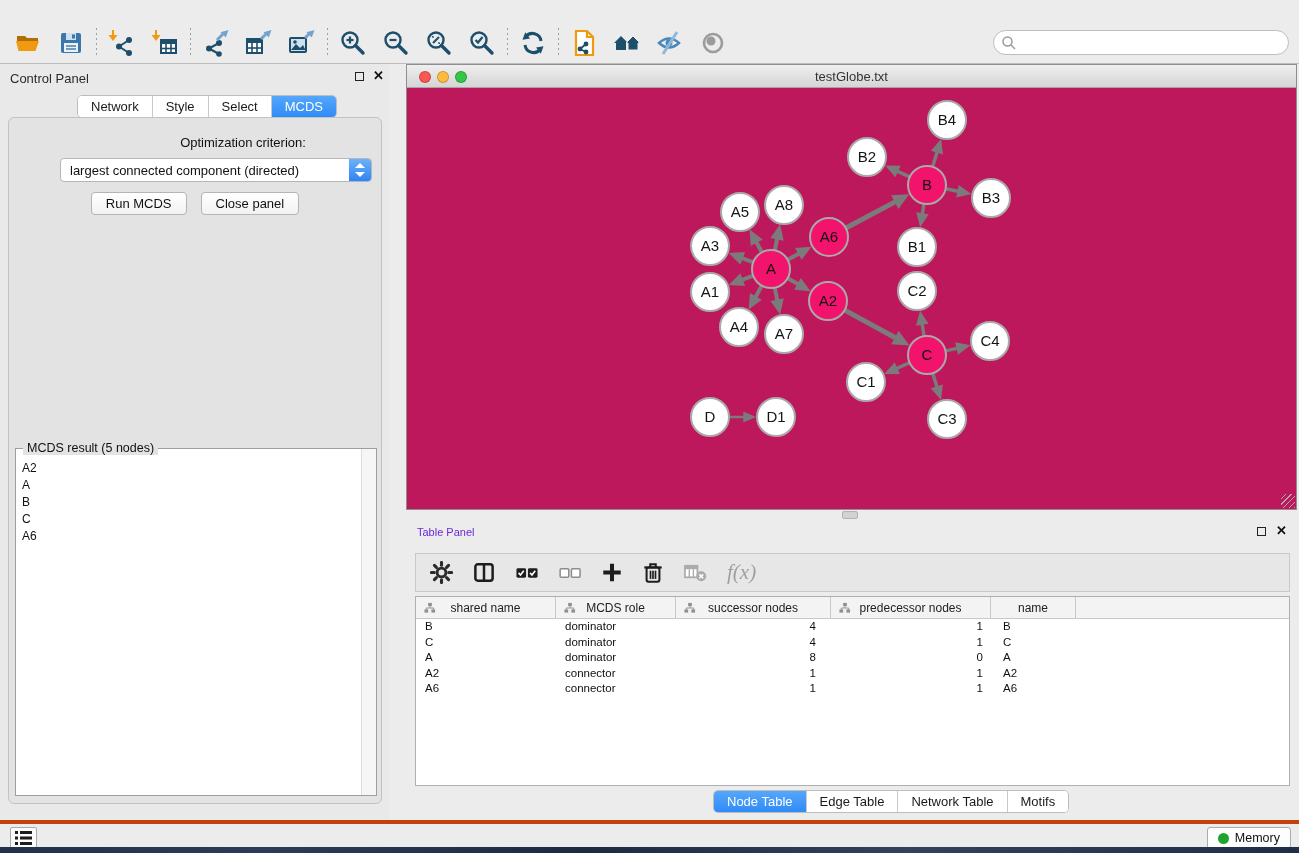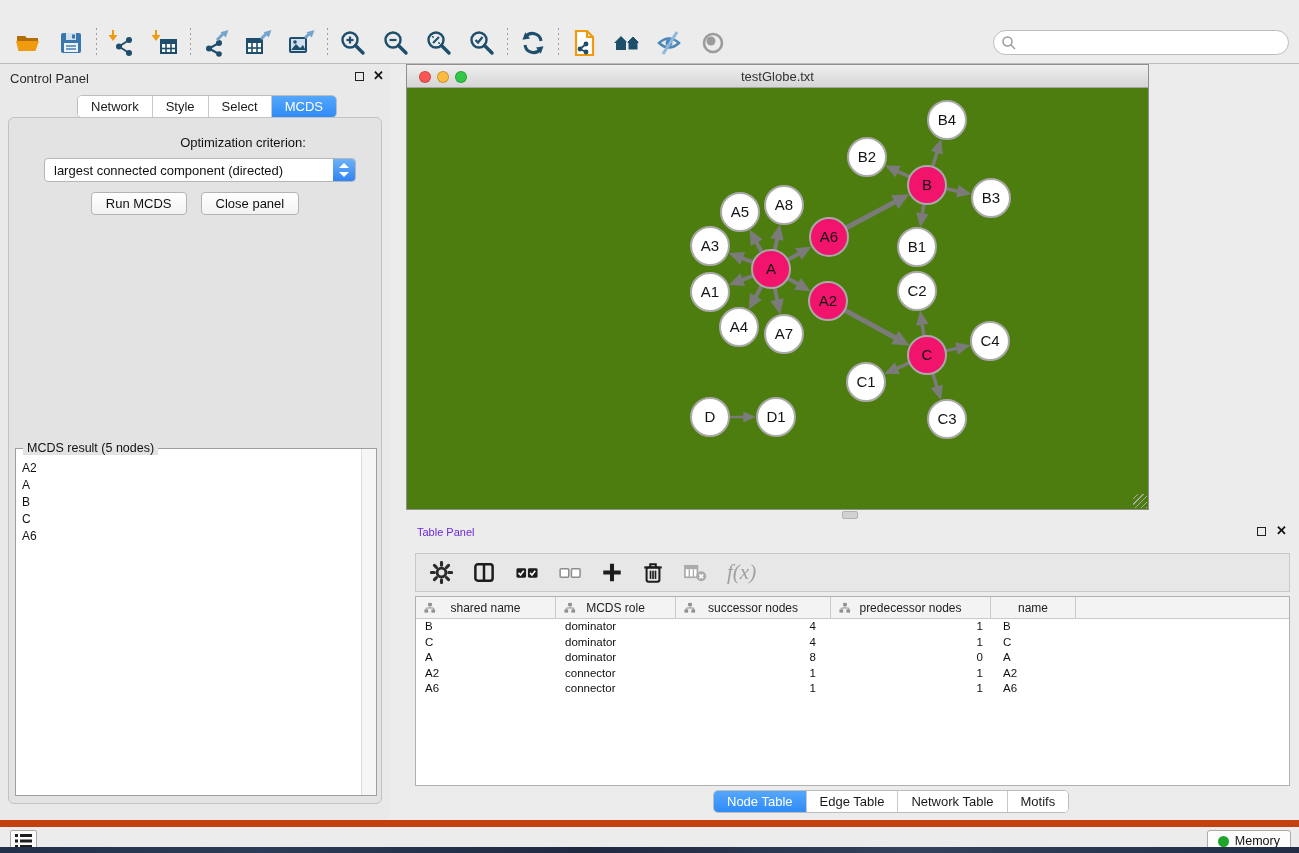--- a/index.html
+++ b/index.html
@@ -36,42 +36,42 @@
 
   .seg { display:flex; border:1px solid #bdbdbd; border-radius:5px; overflow:hidden; background:#fff; width:max-content; }
   .seg-item { padding:2px 13px; font-size:13px; color:#1a1a1a; border-right:1px solid #c9c9c9; cursor:pointer; background:#fff; line-height:17px; }
   .seg-item:last-child { border-right:none; }
   .seg-item.active { background:linear-gradient(#55a7fb,#2f8bf7); color:#fff; }
   .cp-tabs { position:absolute; left:77px; top:31px; }
 
   .cp-content { position:absolute; left:8px; top:53px; width:374px; height:687px;
     border:1px solid #c2c2c2; border-radius:6px; background:#e3e3e3;padding-left:48px; }
   .opt-label { position:absolute; width:100%; text-align:center; top:17px; font-size:13px; color:#111; }
-  .dropdown { position:absolute; left:35px; top:40px; width:312px; height:24px; background:#fff;
+  .dropdown { position:absolute; left:51px; top:40px; width:312px; height:24px; background:#fff;
     border:1px solid #b6b6b6; border-radius:4px; cursor:pointer; }
   .dropdown-value { position:absolute; left:9px; top:4px; font-size:13px; color:#111; white-space:nowrap; }
   .dd-btn { position:absolute; right:0; top:0; width:22px; height:22px; border-radius:0 3px 3px 0;
     background:linear-gradient(#6db1f9,#2f84f4); }
   .dd-btn i { position:absolute; left:6px; width:0; height:0; border-left:5px solid transparent; border-right:5px solid transparent; }
   .dd-up { top:4px; border-bottom:5px solid #fff; }
   .dd-dn { bottom:4px; border-top:5px solid #fff; }
   .cp-buttons { position:absolute; left:0; top:74px; width:100%; display:flex; justify-content:center; gap:14px; }
   .btn { font-size:13px; color:#111; background:linear-gradient(#fff,#f2f2f2); border:1px solid #b4b4b4;
     border-radius:4px; padding:3px 14px; cursor:pointer; }
 
   .result-box { position:absolute; left:6px; top:330px; width:362px; height:348px;
     border:1px solid #9e9e9e; background:#fff; }
   .result-legend { position:absolute; left:7px; top:-8px; background:#e3e3e3; padding:0 4px; font-size:12.5px; color:#111; }
   .result-list { position:absolute; left:0; top:10px; width:346px; bottom:0; overflow:hidden; }
   .result-item { font-size:12px; color:#111; padding:1.5px 0 1.5px 6px; cursor:default; }
   .result-scroll { position:absolute; right:0; top:0; width:15px; height:100%; background:#f6f6f6; border-left:1px solid #ddd; }
 
   
-  .net-window { position:absolute; left:406px; top:64px; width:743px; height:446px;
-    border:1px solid #8f8f8f; background:#4d7c0f; }
+  .net-window { position:absolute; left:406px; top:64px; width:891px; height:446px;
+    border:1px solid #8f8f8f; background:#be185d; }
   .net-titlebar { position:absolute; left:0; top:0; width:100%; height:23px;
     background:linear-gradient(#efefef,#d5d5d5); border-bottom:1px solid #a6a6a6; }
   .net-title { position:absolute; width:100%; text-align:center; top:4px; font-size:13px; color:#333; }
   .net-lights { position:absolute; left:12px; top:6px; display:flex; gap:6px; }
   .net-canvas { position:absolute; left:0; top:23px; width:889px; height:421px; }
   .net-grip { position:absolute; right:1px; bottom:1px; width:14px; height:14px; cursor:nwse-resize;
     background:repeating-linear-gradient(135deg, transparent 0 3px, #a9a9a9 3px 4px); }
   .split-handle { position:absolute; left:842px; top:511px; width:16px; height:8px; background:#d2d2d2;
     border:1px solid #b3b3b3; border-radius:2px; cursor:row-resize; }
 
@@ -92,21 +92,21 @@
   .nt-hcell svg { position:absolute; left:8px; top:5px; }
   .nt-row { display:flex; height:15.6px; cursor:pointer; }
   .nt-cell { font-size:11.5px; color:#111; line-height:15.6px; white-space:nowrap; overflow:hidden; }
   .al { text-align:left; padding-left:9px; } .ar { text-align:right; padding-right:15px; }
   .c0{width:140px}.c1{width:120px}.c2{width:155px}.c3{width:160px}.c4{width:85px}.c5{flex:1}
   .c3.ar{padding-right:8px}.c4.al{padding-left:12px}
 
   .tp-tabs { position:absolute; left:291px; top:270px;margin-left:16px; }
 
   
-  .statusbar { position:absolute; left:0; top:820px; width:1299px; height:27px; background:#ececec; border-top:7px solid #c2410c; }
+  .statusbar { position:absolute; left:0; top:820px; width:1299px; height:27px; background:#ececec; border-top:4px solid #c2410c; }
   .list-btn { position:absolute; left:10px; top:3px; width:27px; height:22px; background:#fbfbfb;
     border:1px solid #ababab; border-radius:2px; cursor:pointer; }
   .memory-btn { position:absolute; right:8px; top:3px; height:22px; background:#fdfdfd; border:1px solid #ababab;
     border-radius:3px; display:flex; align-items:center; gap:6px; padding:0 10px; cursor:pointer; }
   .mem-dot { width:11px; height:11px; border-radius:50%; background:#1fa52c; }
   .memory-btn span { font-size:12.5px; color:#111; }
   .desktop-strip { position:absolute; left:0; top:847px; width:1299px; height:6px;
     background:linear-gradient(90deg,#22304a,#2c3b57 20%,#1e2a40 45%,#33415c 70%,#202d45); }
 </style>
 </head>

